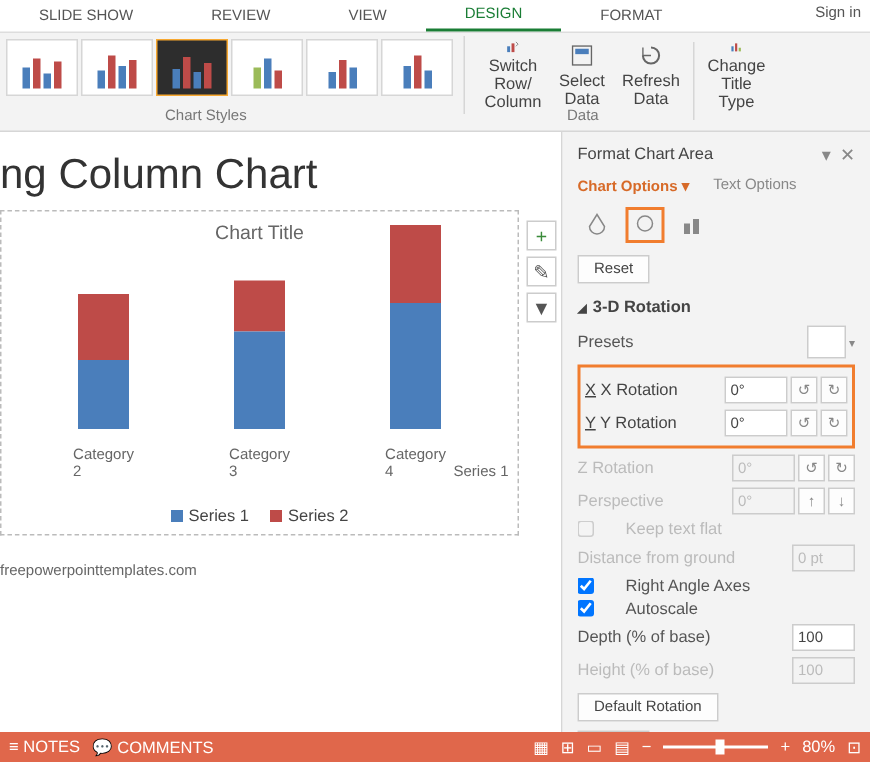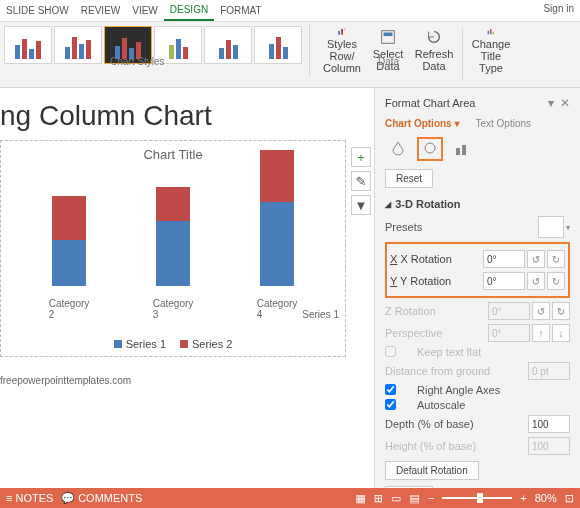--- a/index.html
+++ b/index.html
@@ -1,27 +1,27 @@
 <!DOCTYPE html>
 <html><head>
 <meta charset="utf-8">
 <style>
 *{box-sizing:border-box;margin:0;padding:0;font-family:"Segoe UI",Arial,sans-serif;font-size:11px;color:#444}
 body{width:580px;height:508px;background:#fff;overflow:hidden;position:relative}
 .ribbon-tabs{height:22px;display:flex;align-items:center;gap:0;border-bottom:1px solid #ddd;background:#fff}
-.ribbon-tab{padding:4px 6px;text-transform:uppercase;font-size:10px;color:#555;cursor:pointer}
+.ribbon-tab{padding:4px 26px;text-transform:uppercase;font-size:10px;color:#555;cursor:pointer}
 .ribbon-tab.active{color:#1a7d35;border-bottom:2px solid #1a7d35;background:#fff}
 .sign-in{position:absolute;right:6px;top:3px;font-size:10px;color:#555}
 .ribbon{height:66px;background:#f3f3f3;border-bottom:1px solid #d6d6d6;display:flex}
 .chart-styles{display:flex;gap:2px;padding:4px;align-items:flex-start}
 .style-thumb{width:48px;height:38px;background:#fff;border:1px solid #d6d6d6;display:flex;align-items:flex-end;justify-content:center;gap:2px;padding:4px;cursor:pointer}
 .style-thumb.dark{background:#2d2d2d}
 .style-thumb.sel{border:1px solid #f7a831}
 .bar{width:5px}
-.group-label{font-size:10px;color:#777;text-align:center;position:absolute;top:56px}
+.group-label{font-size:10px;color:#777;text-align:center;position:absolute;top:72px}
 .ribbon-right{display:flex;margin-left:8px;gap:4px;padding-top:4px}
 .rbtn{width:42px;height:48px;display:flex;flex-direction:column;align-items:center;justify-content:center;gap:2px;cursor:pointer;font-size:9px;text-align:center;line-height:1.1}
 .rbtn svg{width:18px;height:18px}
 .sep{width:1px;background:#d6d6d6;height:52px;margin:2px 3px}
 .content{display:flex;height:calc(100% - 108px)}
 .slide-area{flex:1;background:#fff;padding:0;position:relative;overflow:hidden}
 .slide-title{font-size:28px;font-weight:300;color:#333;margin:12px 0 8px 0}
 .chart-box{border:1px dashed #bbb;padding:6px;margin-right:28px;position:relative}
 .chart-title{text-align:center;font-size:13px;color:#666;margin-bottom:8px}
 .chart-icons{position:absolute;right:-26px;top:6px;display:flex;flex-direction:column;gap:4px}
@@ -115,21 +115,21 @@
       </div>
   </div>
   <div class="sep"></div>
   <div class="ribbon-right">
     <div class="rbtn">
         <svg viewBox="0 0 20 20">
           <rect x="2" y="10" width="4" height="8" fill="#4a7ebb"></rect>
           <rect x="8" y="6" width="4" height="12" fill="#be4b48"></rect>
           <path d="M14 4l3 3-3 3" stroke="#666" fill="none"></path>
         </svg>
-        <span style="white-space:pre-line">Styles Row/
+        <span style="white-space:pre-line">Switch Row/
 Column</span>
       </div>
     <div class="rbtn">
         <svg viewBox="0 0 20 20">
           <rect x="3" y="3" width="14" height="14" fill="none" stroke="#666"></rect>
           <rect x="5" y="5" width="10" height="4" fill="#4a7ebb"></rect>
         </svg>
         <span style="white-space:pre-line">Select
 Data</span>
       </div>

